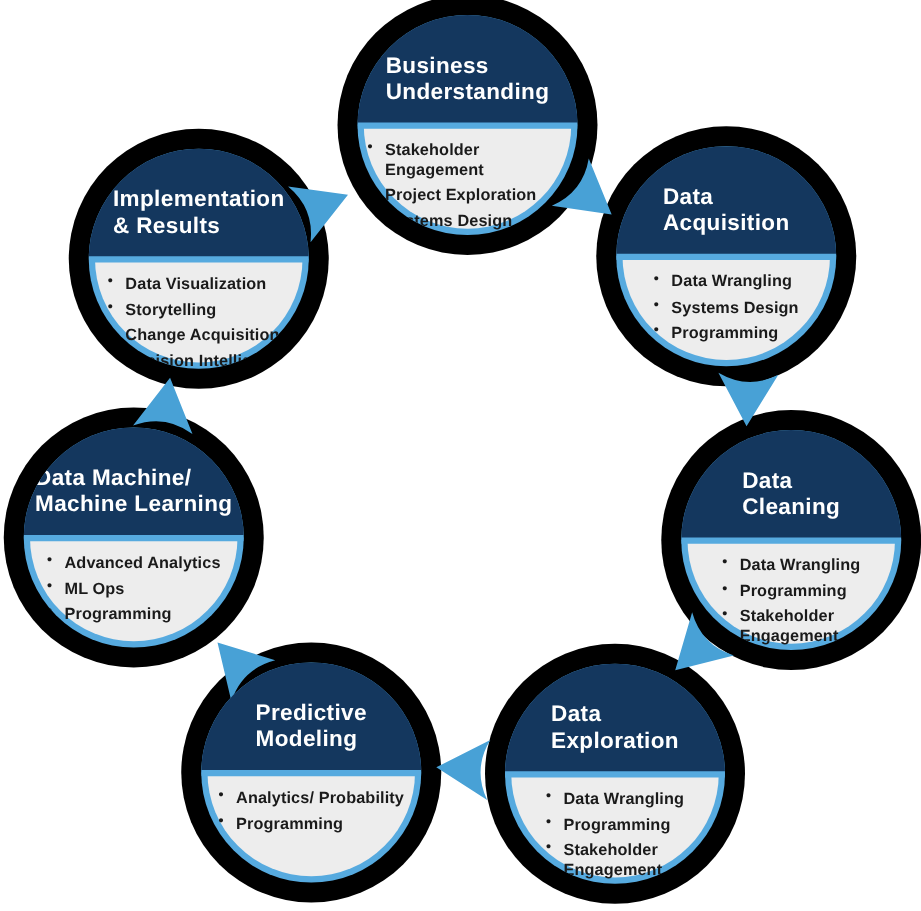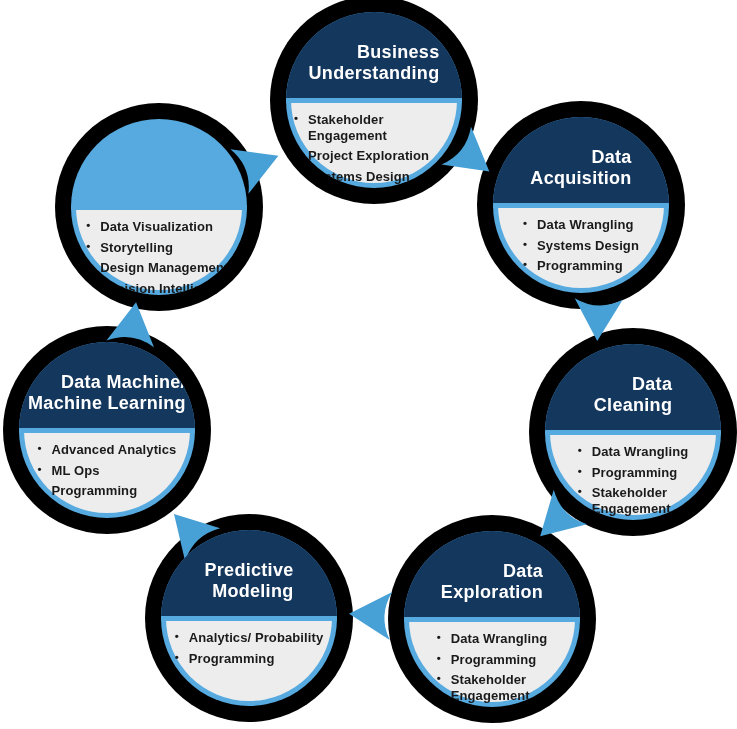--- a/index.html
+++ b/index.html
@@ -17,21 +17,21 @@
     position:absolute;inset:16px;border-radius:50%;
     background:var(--ring_blue);overflow:hidden;z-index:3;
   }
   .bubble-top{
     position:absolute;top:0;left:0;right:0;height:50%;
     background:var(--navy);display:flex;align-items:center;justify-content:center;
     padding-top:14px;box-sizing:border-box;z-index:2;
   }
   .node-title{
     color:var(--white_text);font-weight:bold;font-size:18px;line-height:1.18;
-    text-align:right;white-space:pre-line;letter-spacing:0.3px;
+    text-align:left;white-space:pre-line;letter-spacing:0.3px;
   }
   .bubble-divider{
     position:absolute;top:calc(50% - 2.5px);left:0;right:0;height:5px;
     background:var(--ring_blue);z-index:4;
   }
   .bubble-bottom{
     position:absolute;left:5px;right:5px;bottom:5px;top:50%;
     background:var(--panel_gray);border-radius:0 0 90px 90px;
     display:flex;justify-content:center;align-items:flex-start;
     padding-top:12px;box-sizing:border-box;z-index:1;
@@ -227,34 +227,38 @@
               <span class="bullet-text">Programming</span>
             </li>
           </ul>
       </div>
     </div>
   </div>
 
   <div class="node" style="left:55px;top:103px;">
     <div class="backdrop"></div>
     <div class="bubble">
+      <div class="bubble-top">
+        <span class="node-title">Implementation
+&amp; Results</span>
+      </div>
       <div class="bubble-divider"></div>
       <div class="bubble-bottom">
         <ul class="bullets">
             <li>
               <span class="bullet-dot">•</span>
               <span class="bullet-text">Data Visualization</span>
             </li>
             <li>
               <span class="bullet-dot">•</span>
               <span class="bullet-text">Storytelling</span>
             </li>
             <li>
               <span class="bullet-dot">•</span>
-              <span class="bullet-text">Design Management</span>
+              <span class="bullet-text">Change Acquisition</span>
             </li>
             <li>
               <span class="bullet-dot">•</span>
               <span class="bullet-text">Decision Intelligence</span>
             </li>
           </ul>
       </div>
     </div>
   </div>
 

